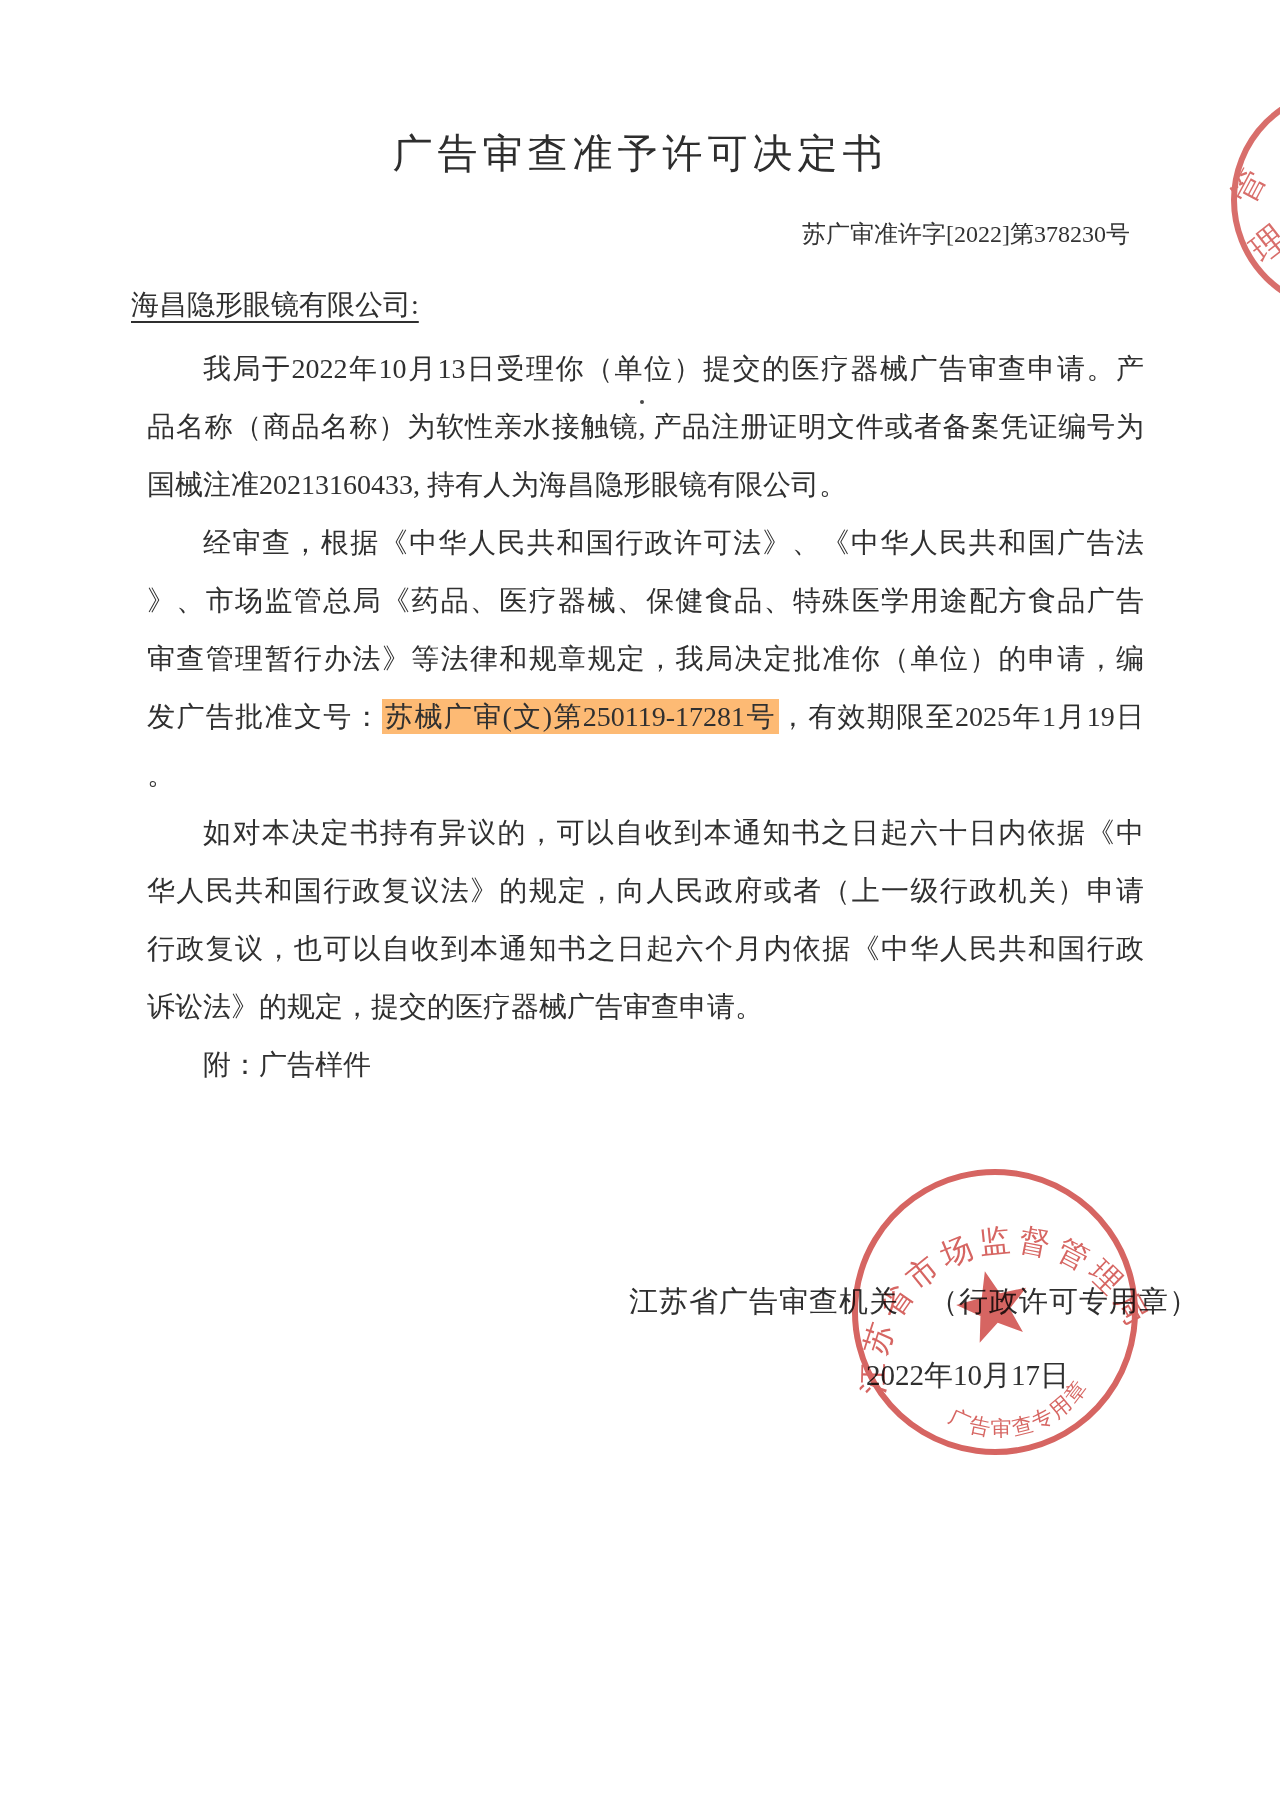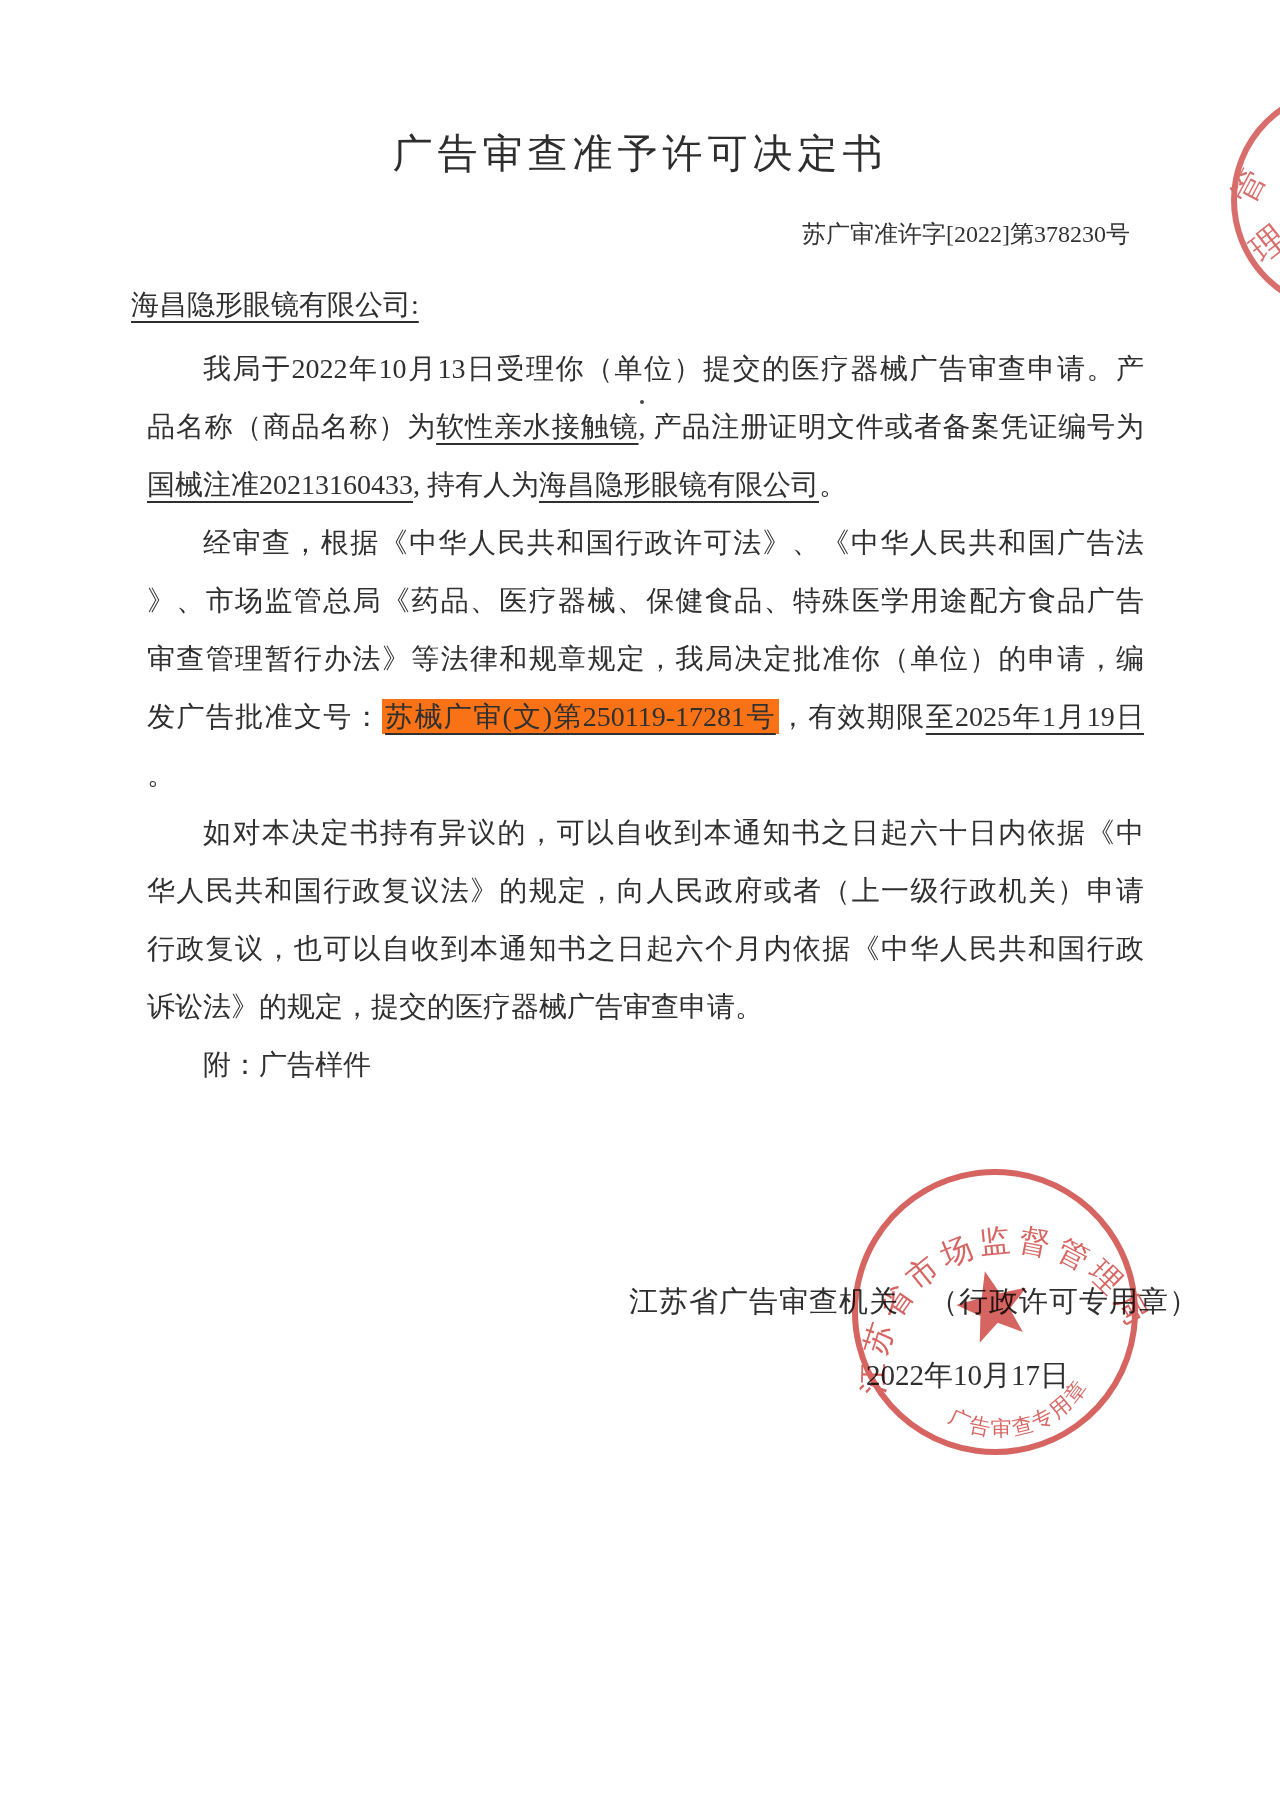--- a/index.html
+++ b/index.html
@@ -12,22 +12,22 @@
   .doc-number{position:absolute;top:218px;right:150px;font-size:24px;color:#333;}
 
   .addressee{position:absolute;left:131px;top:286px;font-size:28px;color:#2f2f2f;
              text-decoration:underline;text-underline-offset:7px;text-decoration-thickness:1.5px;}
 
   .body-text{position:absolute;left:133px;top:340px;width:997px;
              font-size:28px;line-height:58px;color:#303030;text-align:justify;margin-left:14px;}
   .line{white-space:nowrap;}
   .line.fill{text-align:justify;text-align-last:justify;white-space:normal;}
   .indent{text-indent:56px;}
-  .u{text-decoration:underline;text-underline-offset:7px;text-decoration-thickness:1.5px;}
-  .hl{background:#f97316;padding:2px 3px;}
+  .u{text-underline-offset:7px;text-decoration-thickness:1.5px;}
+  .hl{background:#fdba74;padding:2px 3px;}
 
   .artifact-dot{position:absolute;left:640px;top:400px;width:4px;height:4px;
                 background:#4a4a4a;border-radius:50%;}
 
   .signature-line{position:absolute;left:609px;top:1282px;font-size:29px;color:#2f2f2f;
                   letter-spacing:1px;z-index:2;margin-left:20px;}
   .sig-date{position:absolute;left:866px;top:1344px;font-size:29px;color:#2f2f2f;z-index:2;margin-top:12px;}
 
   .seal{position:absolute;left:845px;top:1162px;width:300px;height:300px;
         transform:rotate(-14deg);mix-blend-mode:multiply;opacity:.85;z-index:3;}

